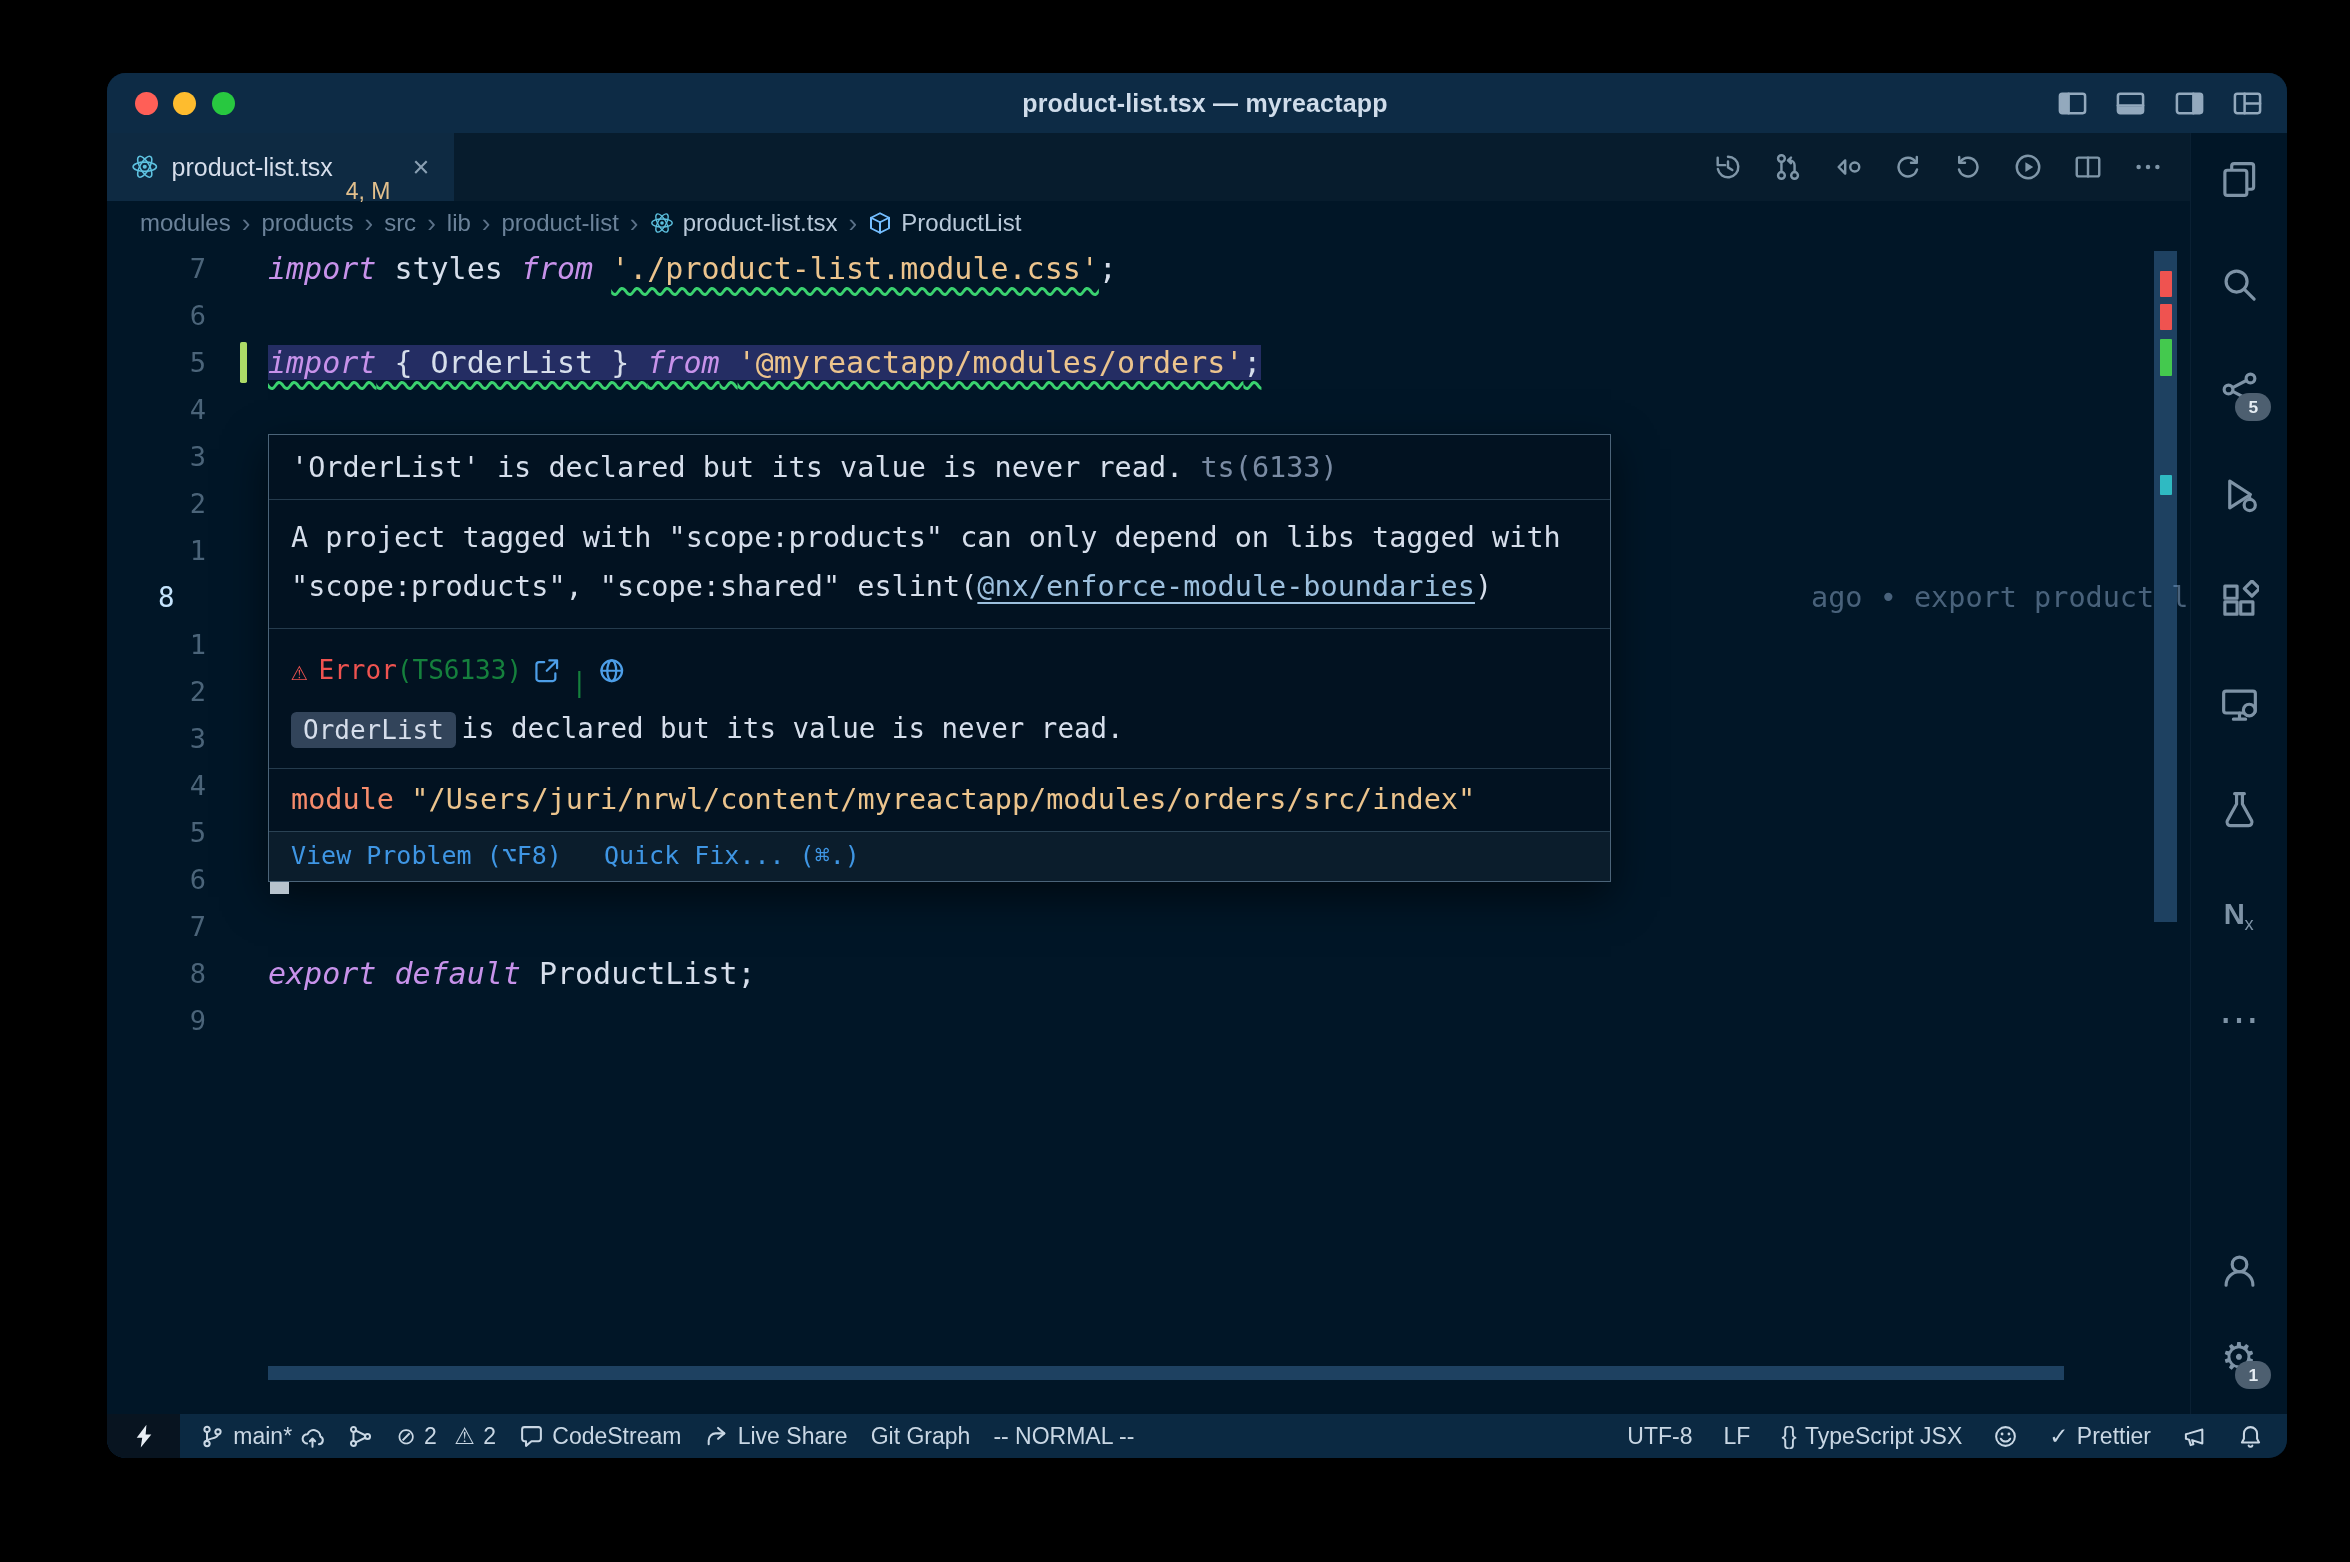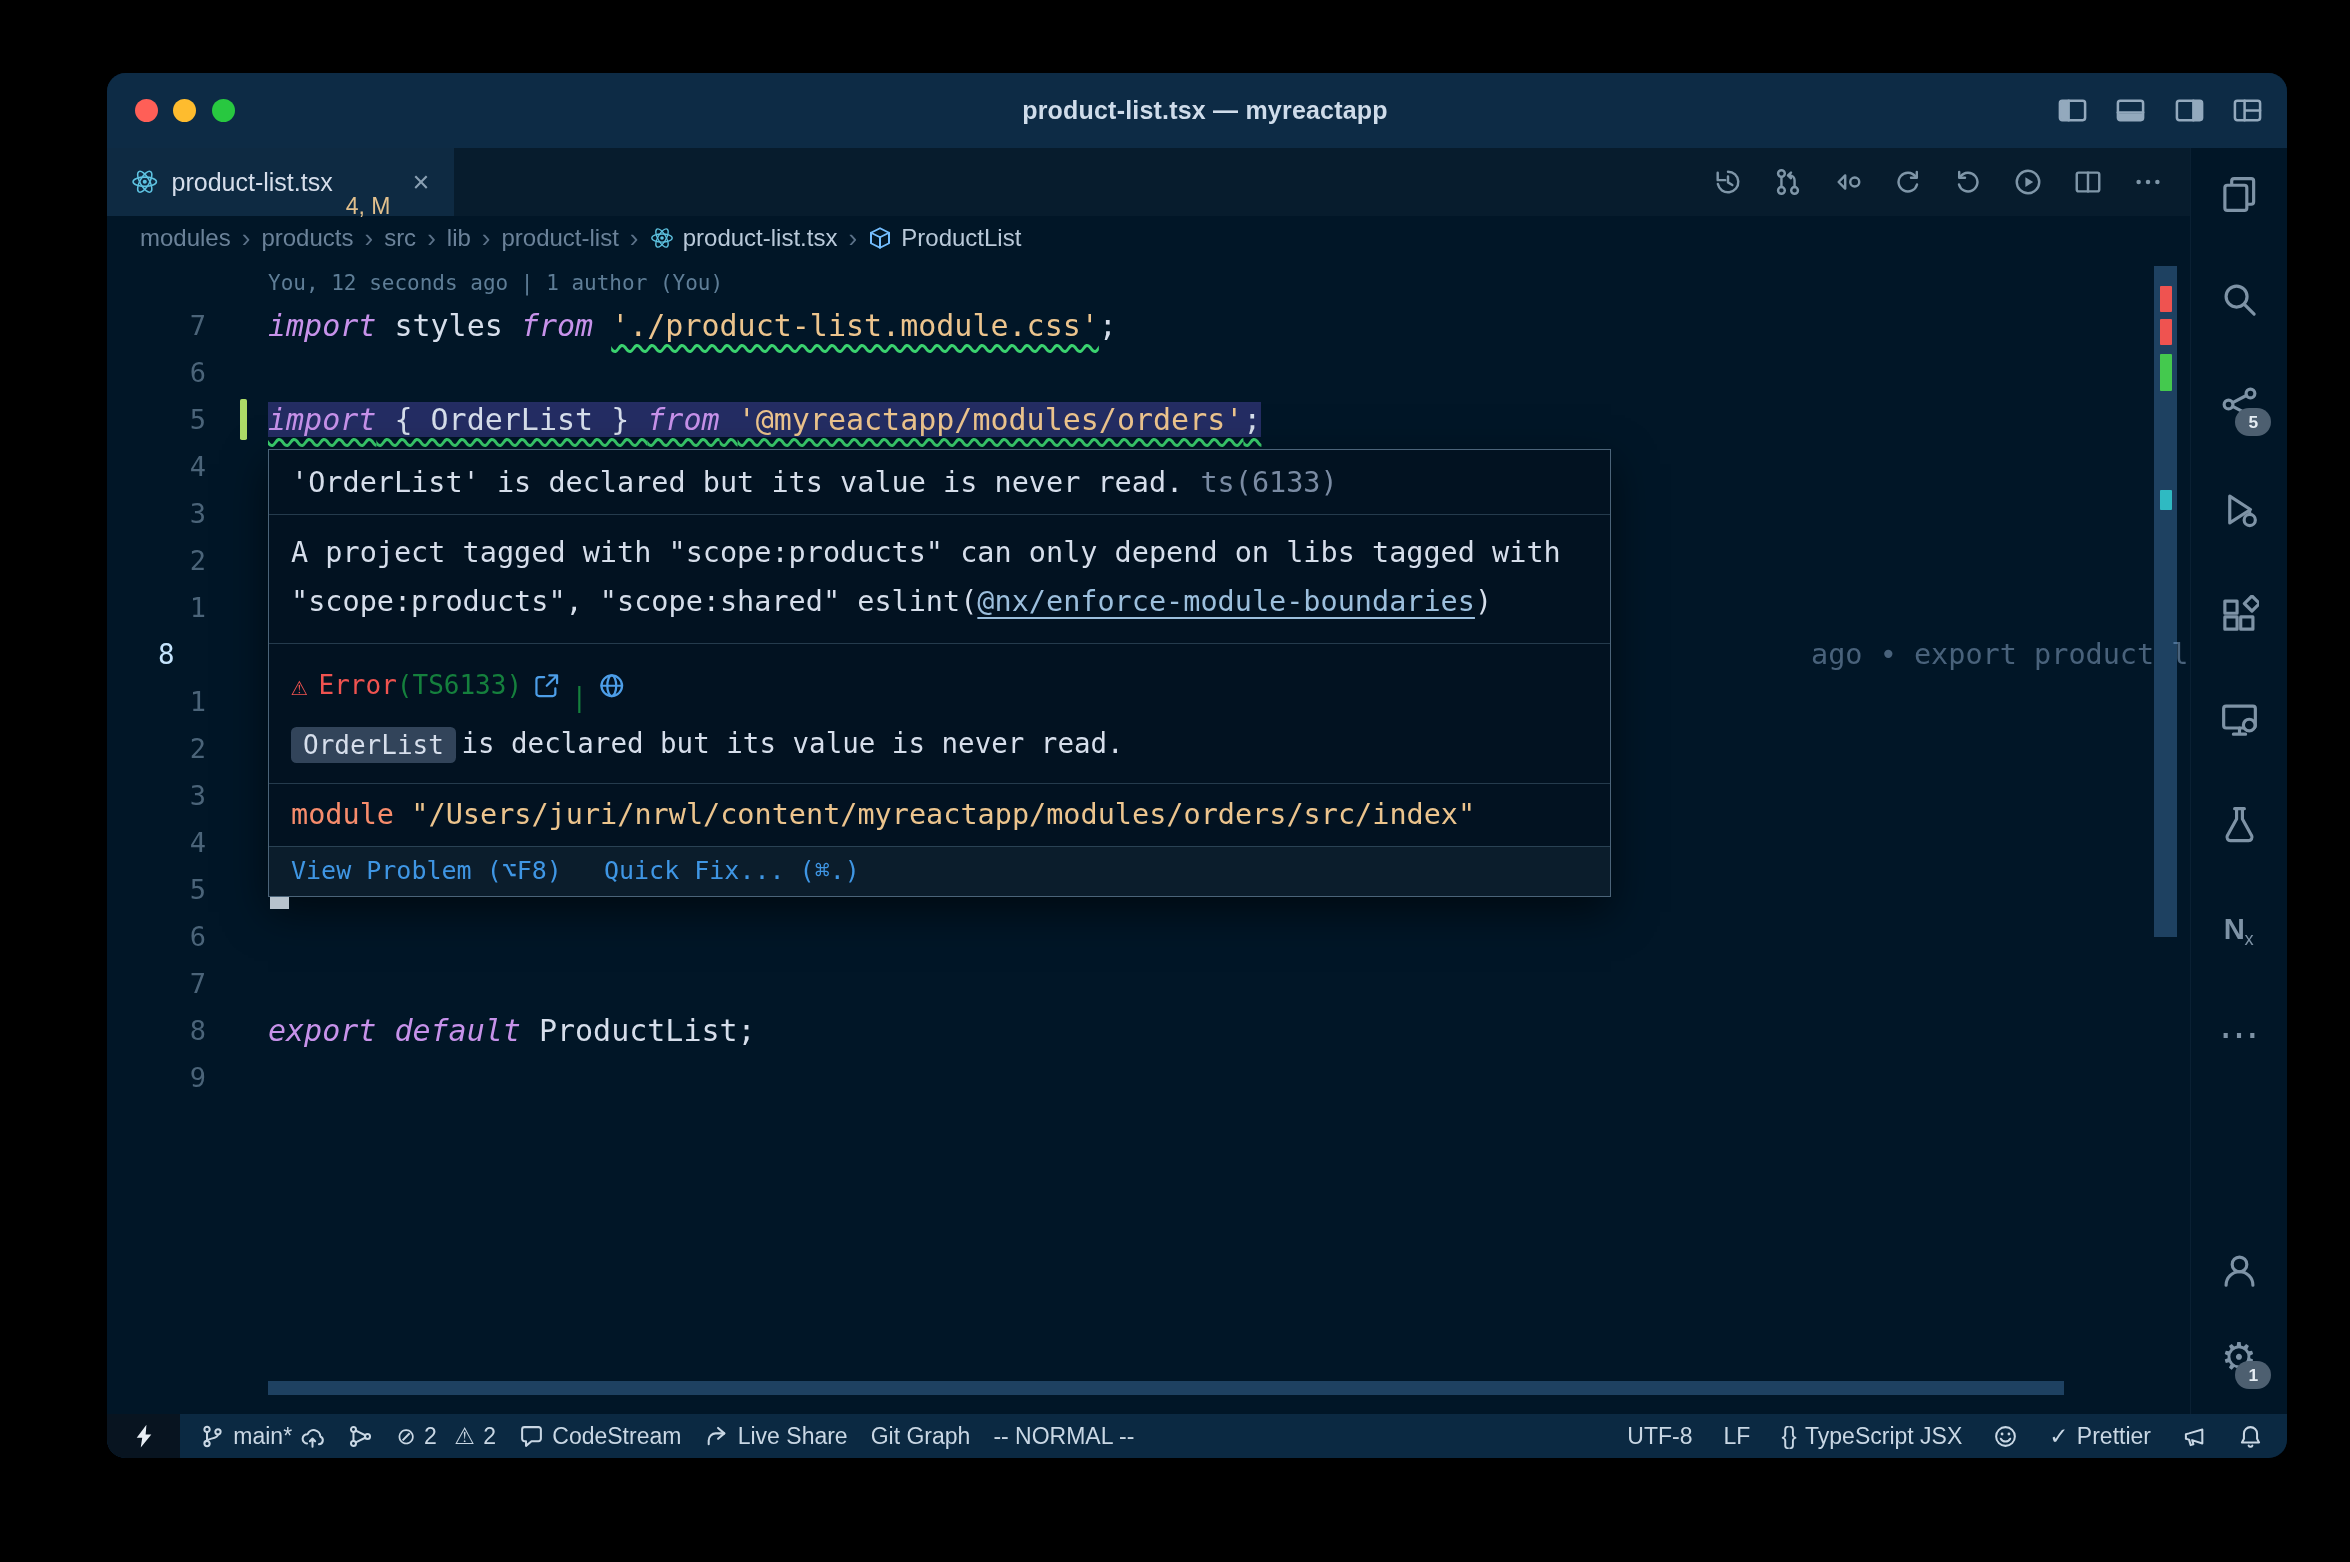--- a/index.html
+++ b/index.html
@@ -4,21 +4,21 @@
 <style>
   html,body{margin:0;padding:0;overflow:hidden;}
   body{width:2351px;height:1563px;background:#000;font-family:"Liberation Sans",sans-serif;position:relative;}
   .window{position:absolute;left:107px;top:73px;width:2180px;height:1385px;background:var(--editor-bg);
     border-radius:18.4px;overflow:hidden;display:flex;flex-direction:column;box-shadow:0 27.5px 83px rgba(0,0,0,.85);}
   svg{display:block;}
   .icon{display:inline-flex;align-items:center;justify-content:center;flex:none;}
   .icon svg{stroke:currentColor;fill:none;stroke-width:1.3;stroke-linecap:round;stroke-linejoin:round;}
 
   
-  .titlebar{height:75px;background:var(--chrome-bg);position:relative;flex:none;display:flex;align-items:center;justify-content:center;padding-left:16px;}
+  .titlebar{height:60px;background:var(--chrome-bg);position:relative;flex:none;display:flex;align-items:center;justify-content:center;padding-left:16px;}
   .traffic{position:absolute;left:27.5px;top:0;height:100%;display:flex;align-items:center;gap:15.6px;}
   .light{width:23px;height:23px;border-radius:50%;}
   .title{font-size:25px;font-weight:700;color:#cfdcea;letter-spacing:0.2px;}
   .tb-actions{position:absolute;right:24px;top:0;height:100%;display:flex;align-items:center;gap:27.5px;color:#93a9bd;}
   .tb-actions .icon svg{width:31px;height:31px;}
 
   
   .main-row{flex:1;display:flex;min-height:0;}
   .left-col{flex:1;display:flex;flex-direction:column;min-width:0;}
 
@@ -251,21 +251,20 @@
             <svg viewBox="0 0 16 16" style="width:24px;height:24px">
                 <path d="M8 1.5 14 4.5v7L8 14.5 2 11.5v-7z"></path>
                 <path d="M2 4.5 8 7.5l6-3M8 7.5v7"></path>
               </svg>
           </span>
           <span>ProductList</span>
         </span>
       </div>
 
       <div class="editor">
-        <div class="lens-row">You, 12 seconds ago | 1 author (You)</div>
         <div>
             <div class="code-row">
               <div class="gutter">
                 <span class="num">7</span>
               </div>
               <div class="code-content"><span><span class="tok-kw">import</span><span class="tok-pl"> styles </span><span class="tok-kw">from</span><span class="tok-pl"> </span><span class="tok-str u-green">'./product-list.module.css'</span><span class="tok-pl">;</span></span></div>
             </div>
             <div class="code-row">
               <div class="gutter">
                 <span class="num">6</span>

